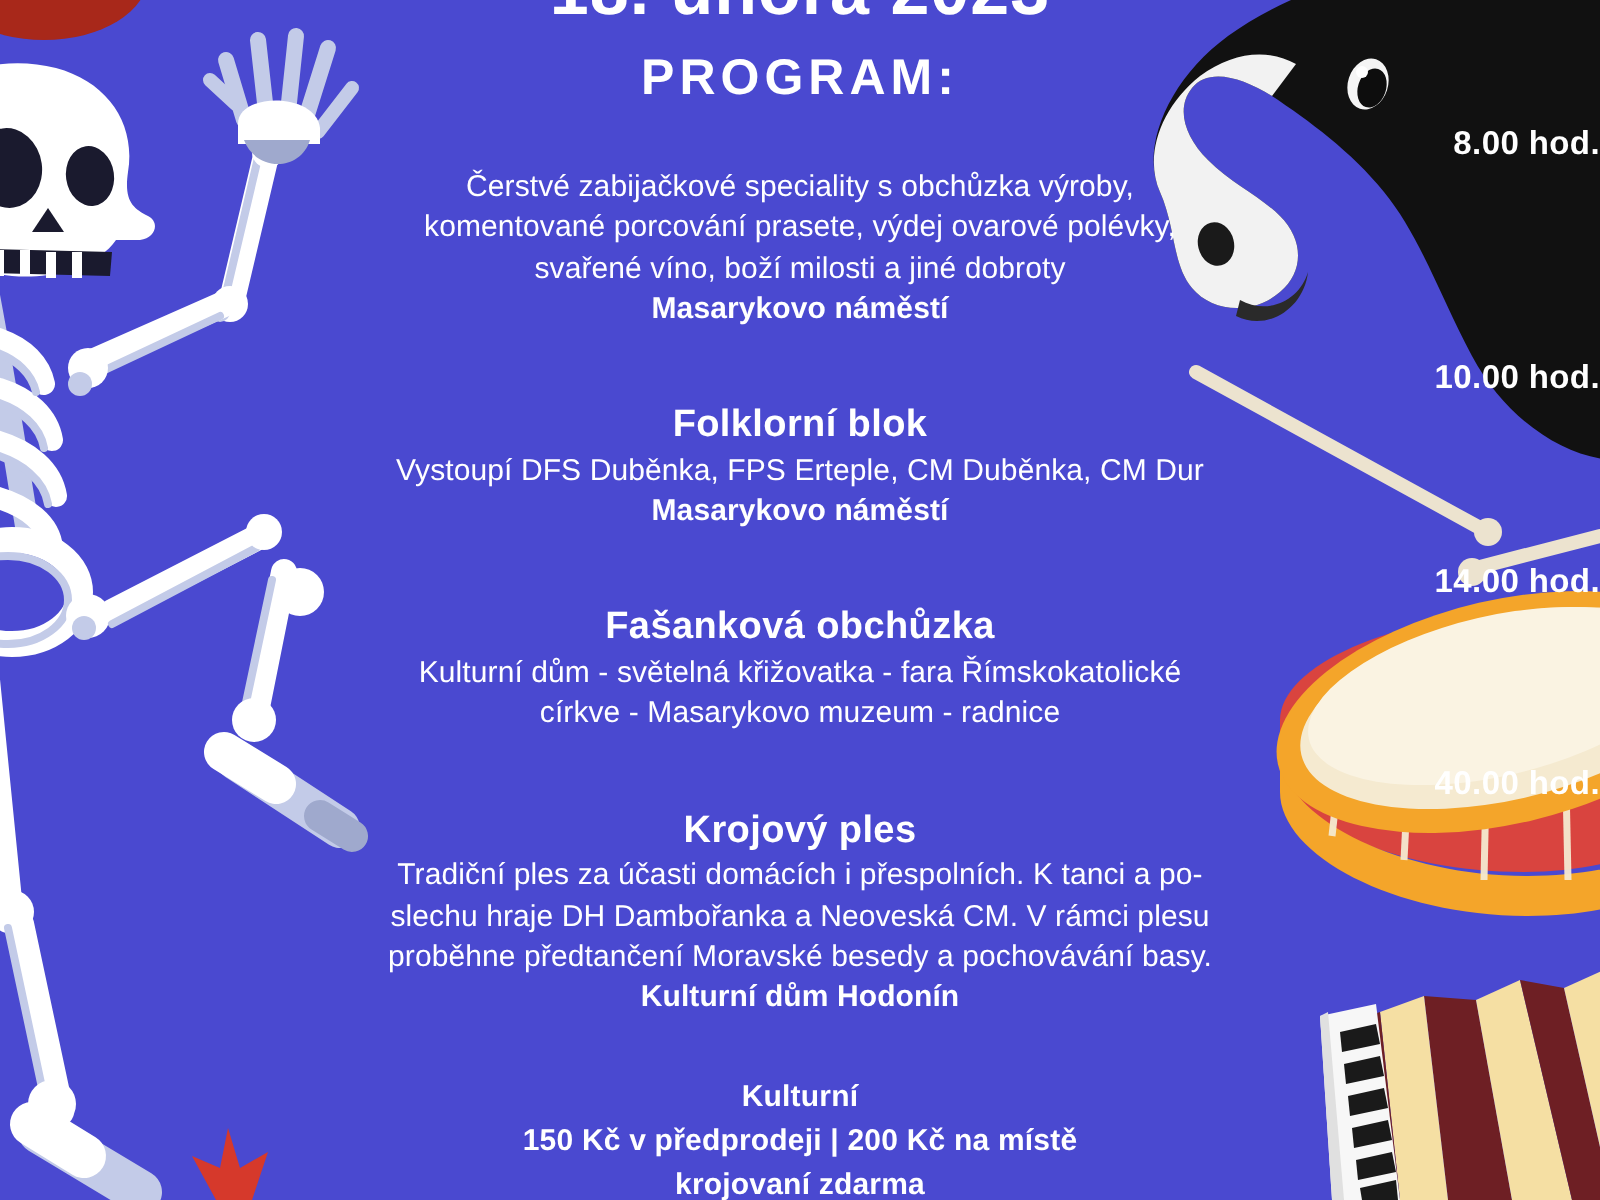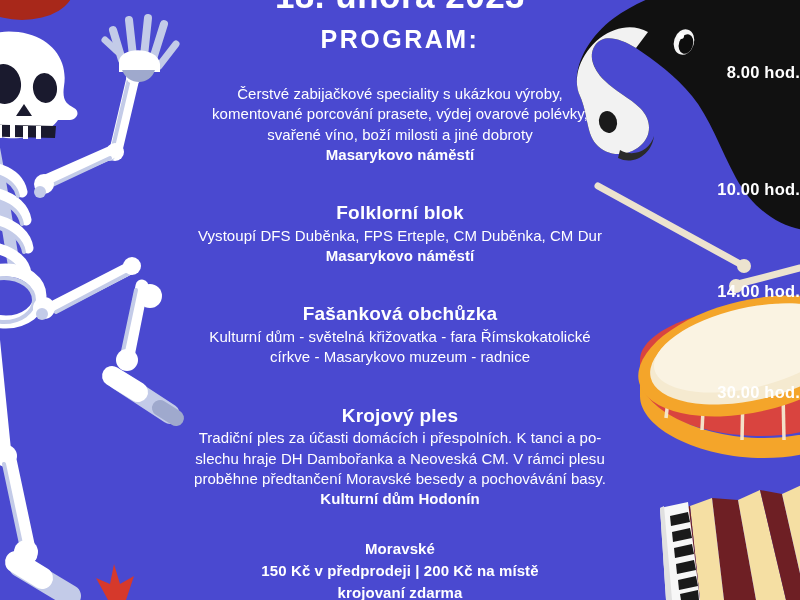--- a/index.html
+++ b/index.html
@@ -314,51 +314,51 @@
   <div class="content">
 
     <div class="title-date">18. února 2023</div>
 
     <div class="program-label">PROGRAM:</div>
 
     <div class="blocks">
 
       <div class="block">
         <div class="time">8.00 hod.</div>
-        <div class="desc">Čerstvé zabijačkové speciality s ukázkou výroby,</div>
+        <div class="desc">Čerstvé zabijačkové speciality s obchůzka výroby,</div>
         <div class="desc">komentované porcování prasete, výdej ovarové polévky,</div>
         <div class="desc">svařené víno, boží milosti a jiné dobroty</div>
         <div class="place">Masarykovo náměstí</div>
       </div>
 
       <div class="block">
         <div class="time">10.00 hod.</div>
         <div class="name">Folklorní blok</div>
         <div class="desc">Vystoupí DFS Duběnka, FPS Erteple, CM Duběnka, CM Dur</div>
         <div class="place">Masarykovo náměstí</div>
       </div>
 
       <div class="block">
         <div class="time">14.00 hod.</div>
         <div class="name">Fašanková obchůzka</div>
         <div class="desc">Kulturní dům - světelná křižovatka - fara Římskokatolické</div>
         <div class="desc">církve - Masarykovo muzeum - radnice</div>
       </div>
 
       <div class="block">
-        <div class="time">30.00 hod.</div>
+        <div class="time">40.00 hod.</div>
         <div class="name">Krojový ples</div>
         <div class="desc">Tradiční ples za účasti domácích i přespolních. K tanci a po-</div>
         <div class="desc">slechu hraje DH Dambořanka a Neoveská CM. V rámci plesu</div>
         <div class="desc">proběhne předtančení Moravské besedy a pochovávání basy.</div>
         <div class="place">Kulturní dům Hodonín</div>
       </div>
 
     </div>
 
     <div class="footer">
-      <div class="f-line">Moravské</div>
+      <div class="f-line">Kulturní</div>
       <div class="f-line">150 Kč v předprodeji | 200 Kč na místě</div>
       <div class="f-line small">krojovaní zdarma</div>
     </div>
 
   </div>
 </div>
 
 </body></html>

